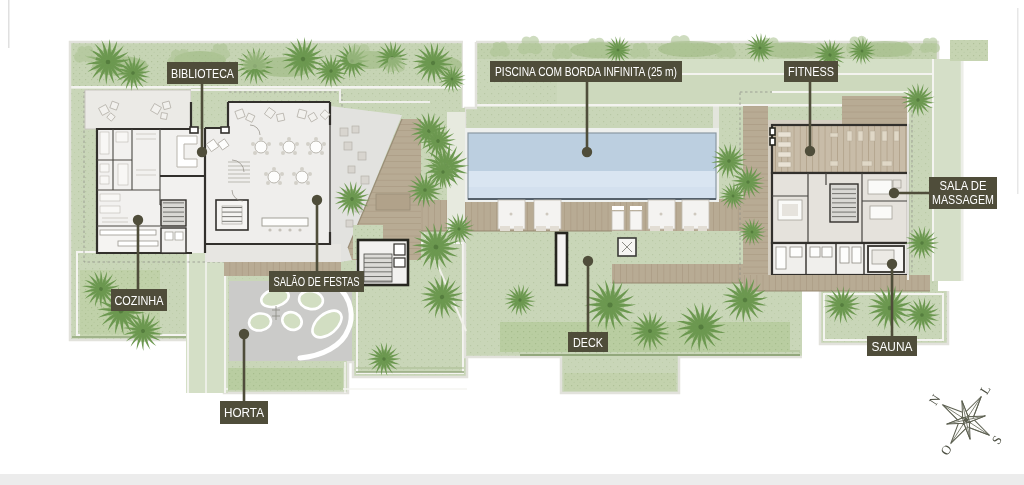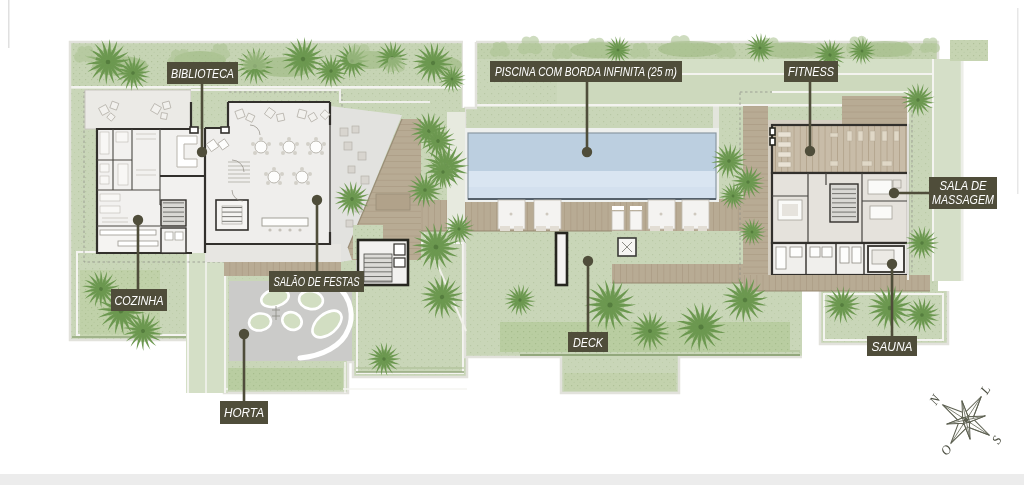--- a/index.html
+++ b/index.html
@@ -1,16 +1,16 @@
 <!DOCTYPE html>
 <html><head>
 <meta charset="utf-8">
 <style>
 html,body{margin:0;padding:0;background:#fff;}
-#stage{position:relative;width:1024px;height:485px;overflow:hidden;font-family:"Liberation Sans",sans-serif;font-style:italic;}
+#stage{position:relative;width:1024px;height:485px;overflow:hidden;font-family:"Liberation Sans",sans-serif;}
 </style>
 </head>
 <body>
 <div id="stage">
 <svg width="1024" height="485" viewBox="0 0 1024 485" xmlns="http://www.w3.org/2000/svg">
 <defs>
 <g id="palm">
 <circle cx="0" cy="0" r="11" fill="#87ad6a" opacity="0.45"></circle>
 <g fill="#6c9850">
 <path id="fr1" d="M0,1 C2.4,-4 3.2,-13 1.2,-20 C1.0,-12 -2.0,-5 0,1 Z"></path>

